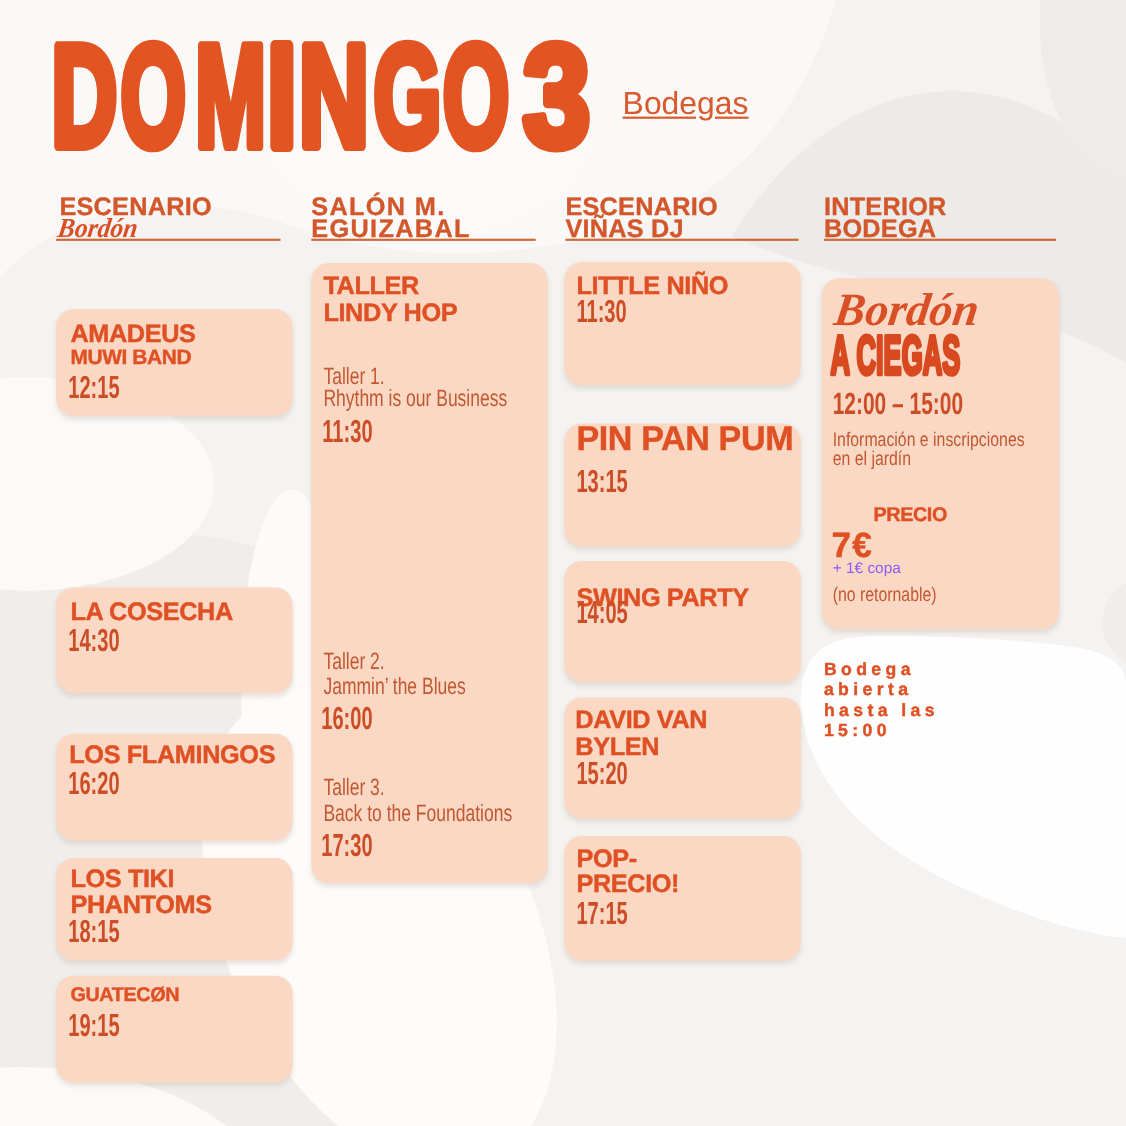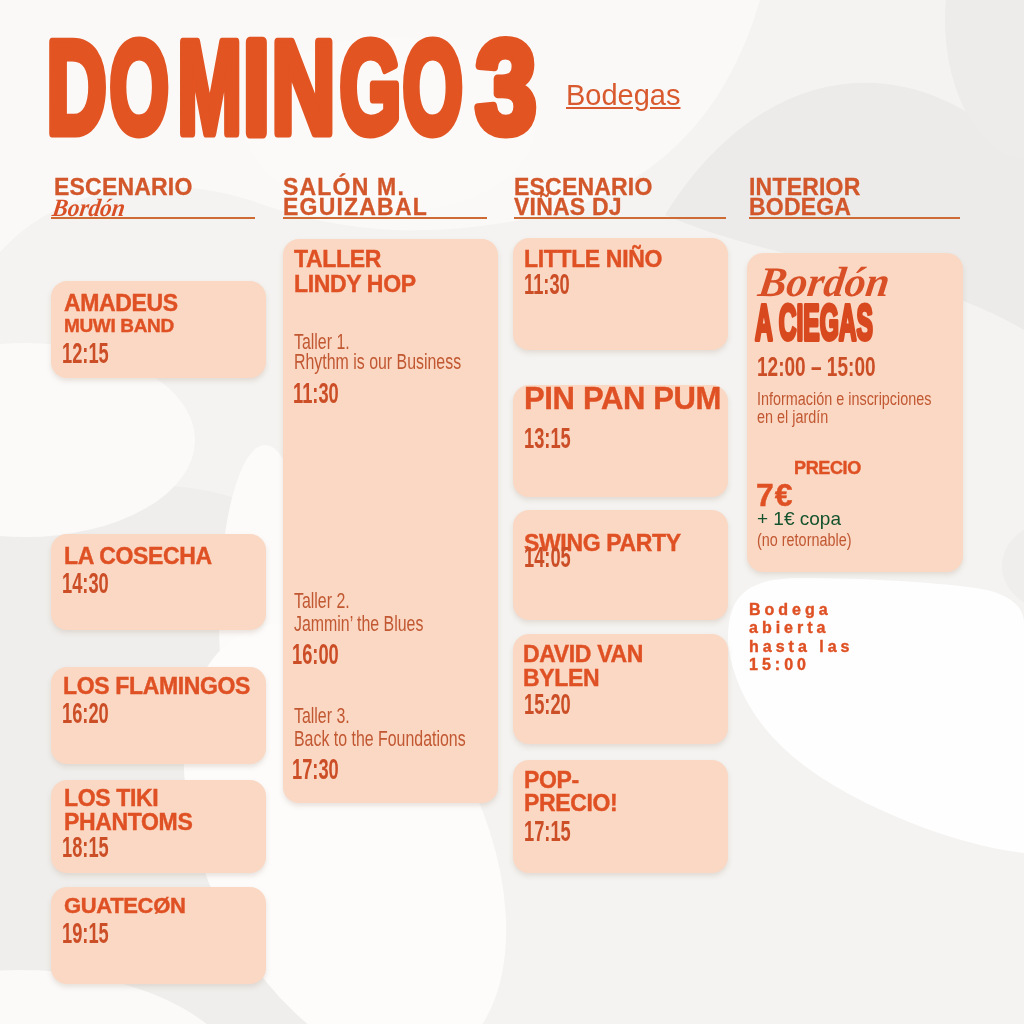--- a/index.html
+++ b/index.html
@@ -102,21 +102,21 @@
 <div class="blk" style="left:51px;top:780px;width:215px;height:93px;"></div>
 
 <div class="abs t" style="left:64px;top:786.5px;font-size:23px;">LOS TIKI</div>
 
 <div class="abs t" style="left:64px;top:810.5px;font-size:23px;">PHANTOMS</div>
 
 <div class="abs time cx" style="left:62px;top:833px;transform:scaleX(0.63);">18:15</div>
 
 <div class="blk" style="left:51px;top:887px;width:215px;height:97px;"></div>
 
-<div class="abs t" style="left:64px;top:894.5px;font-size:22px;">GUATECØN</div>
+<div class="abs t" style="left:64px;top:894.5px;font-size:18px;">GUATECØN</div>
 
 <div class="abs time cx" style="left:62px;top:919px;transform:scaleX(0.63);">19:15</div>
 
 <div class="blk" style="left:283px;top:239px;width:215px;height:564px;"></div>
 
 <div class="abs t" style="left:294px;top:248px;font-size:23px;">TALLER</div>
 
 <div class="abs t" style="left:294px;top:272.5px;font-size:23px;">LINDY HOP</div>
 
 <div class="abs cond cx" style="left:294px;top:331.5px;font-size:21.5px;transform:scaleX(0.74);">Taller 1.</div>
@@ -182,18 +182,18 @@
 <div class="abs time cx" style="left:757px;top:353px;font-size:28px;transform:scaleX(0.68);">12:00 – 15:00</div>
 
 <div class="abs cond cx" style="left:757px;top:390px;font-size:18px;transform:scaleX(0.8);">Información e inscripciones</div>
 
 <div class="abs cond cx" style="left:757px;top:408px;font-size:18px;transform:scaleX(0.8);">en el jardín</div>
 
 <div class="abs t" style="left:757px;top:459px;font-size:18px;margin-left:37px;">PRECIO</div>
 
 <div class="abs t" style="left:756px;top:479px;font-size:32px;letter-spacing:1px;">7€</div>
 
-<div class="abs" style="left:757px;top:509px;font-size:19px;color:#14532d;line-height:1;white-space:nowrap;">+ 1€ copa</div>
+<div class="abs" style="left:757px;top:509px;font-size:14px;color:#8b5cf6;line-height:1;white-space:nowrap;">+ 1€ copa</div>
 
 <div class="abs cond cx" style="left:757px;top:531px;font-size:18px;transform:scaleX(0.8);">(no retornable)</div>
 
 <div class="abs t" style="left:749px;top:601px;font-size:16px;letter-spacing:4px;line-height:18.4px;white-space:nowrap;">Bodega<br>abierta<br>hasta las<br>15:00</div>
 </div>
 
 </body></html>

